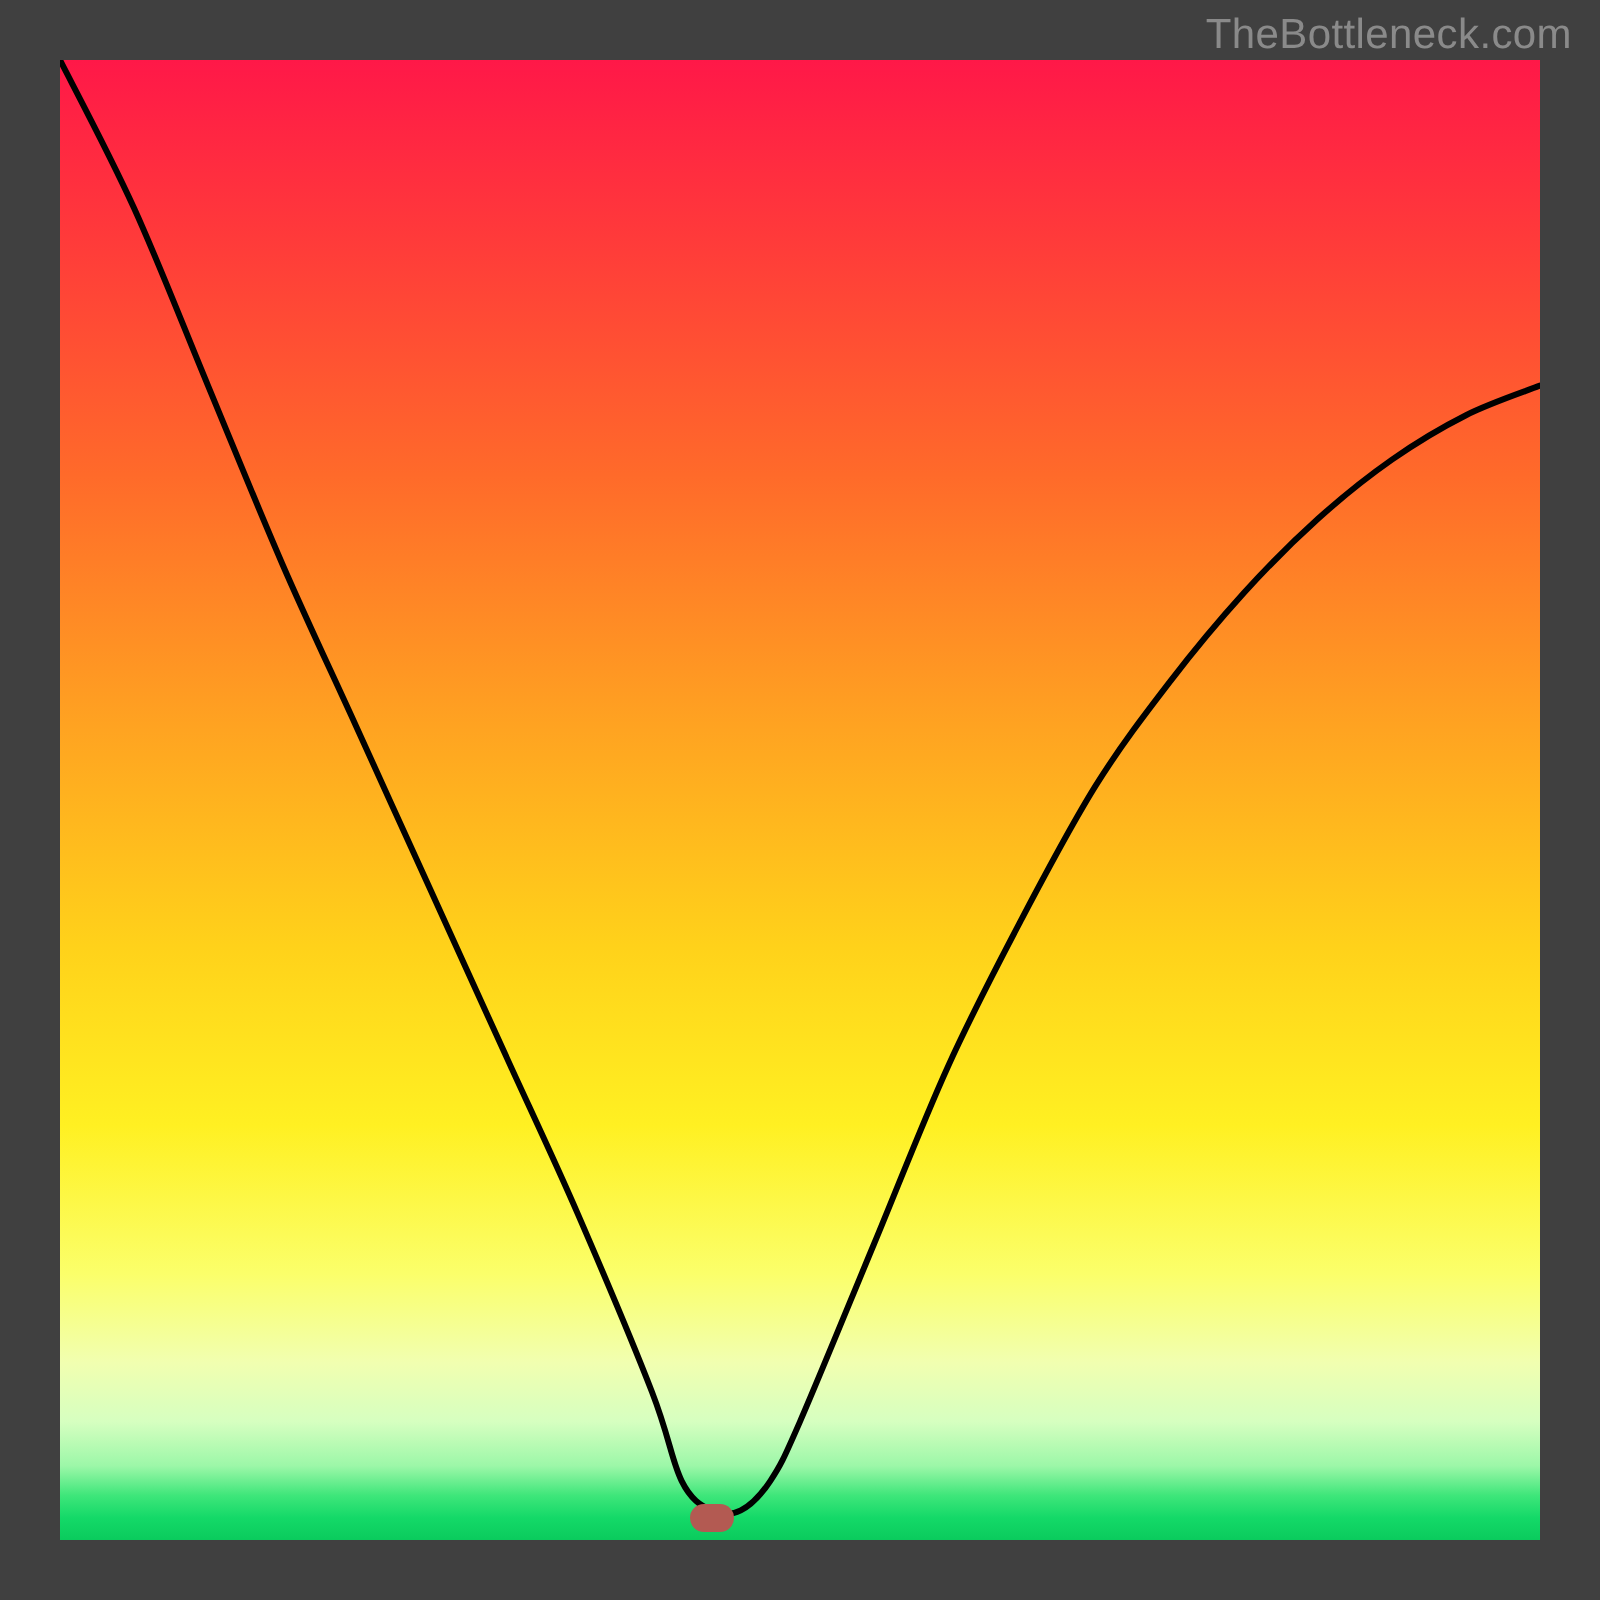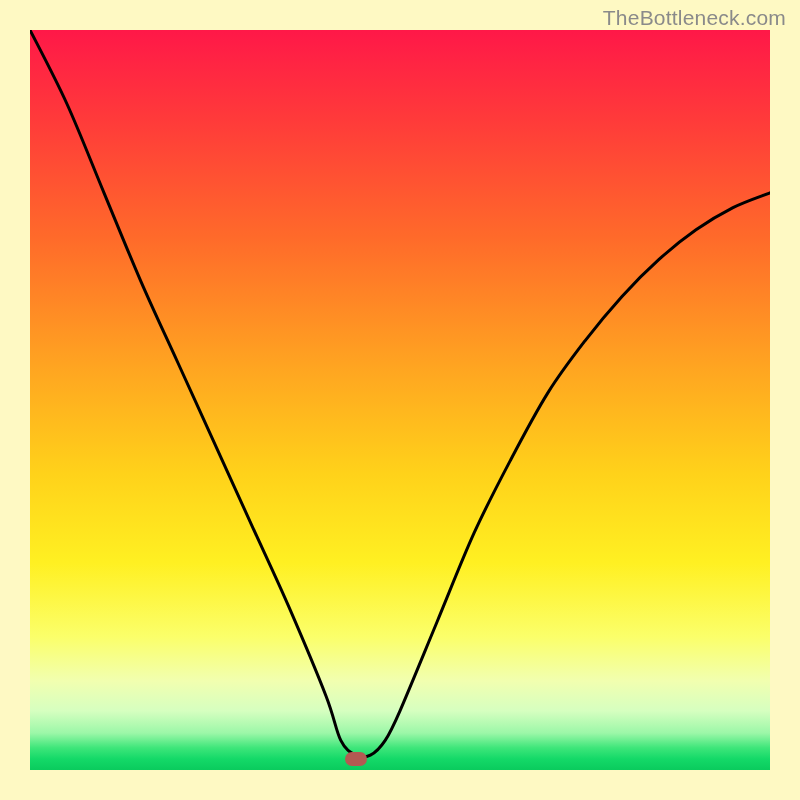--- a/index.html
+++ b/index.html
@@ -8,21 +8,21 @@
     width: 800px;
     height: 800px;
     background: #000;
     overflow: hidden;
     font-family: Arial, Helvetica, sans-serif;
   }
   .frame {
     position: relative;
     width: 800px;
     height: 800px;
-    background: #fef9c3;
+    background: #404040;
   }
   .plot-area {
     position: absolute;
     left: 30px;
     top: 30px;
     width: 740px;
     height: 740px;
     
     background: linear-gradient(
       to bottom,

